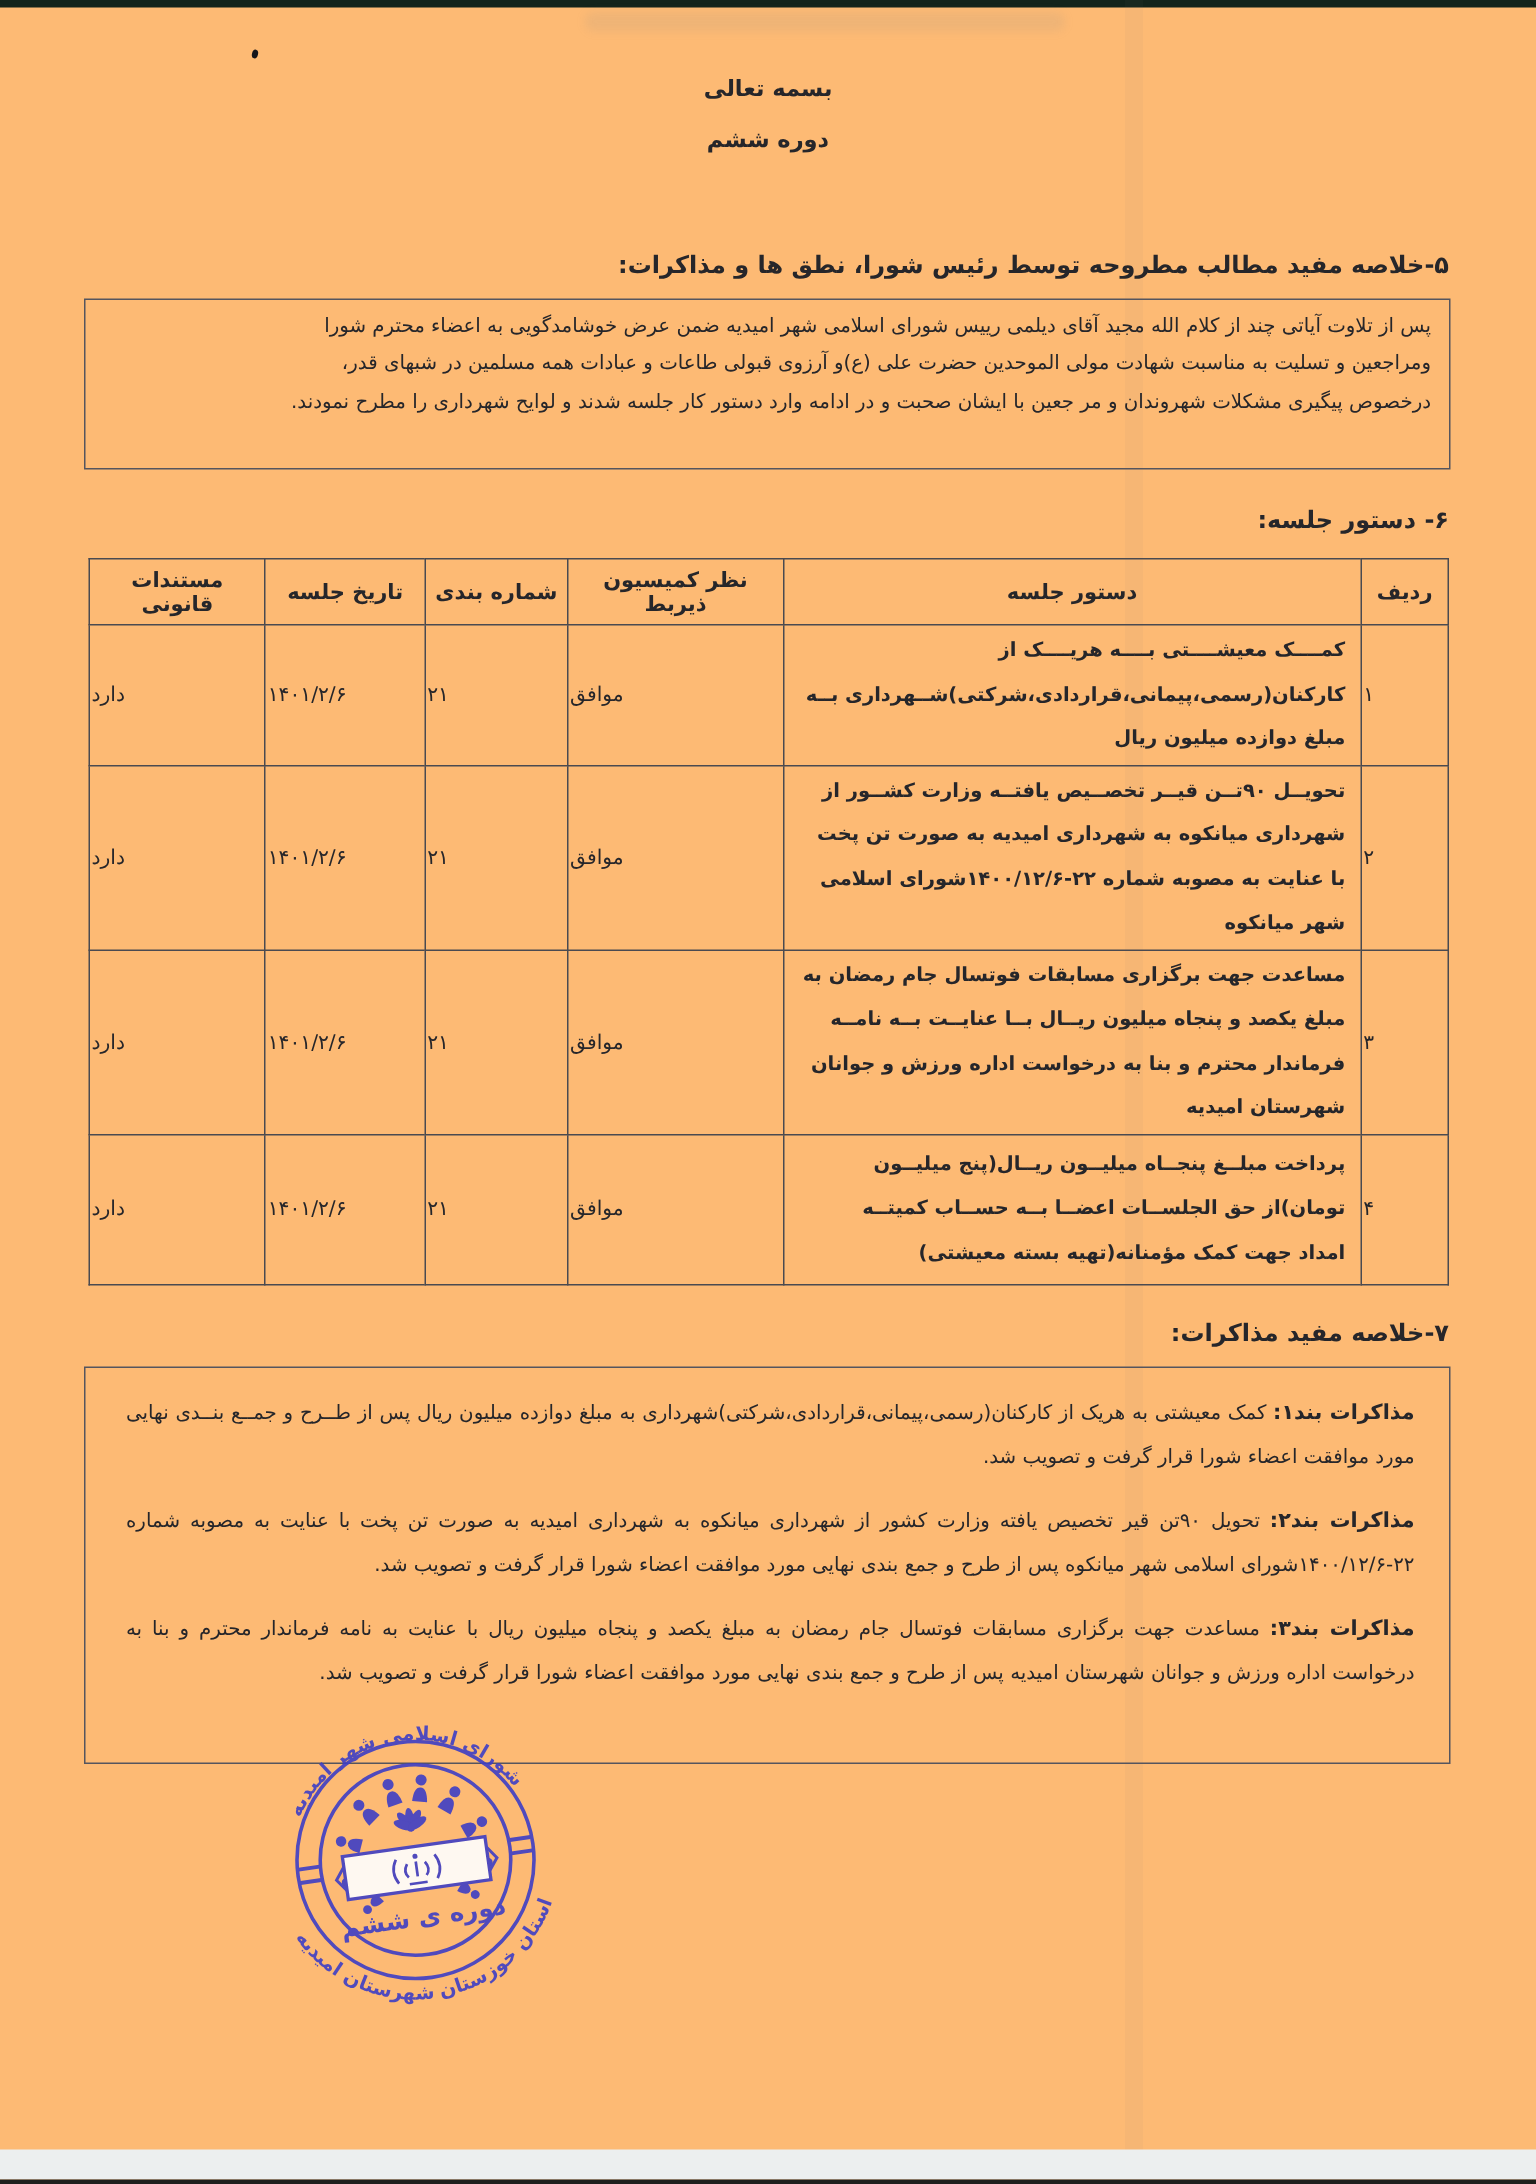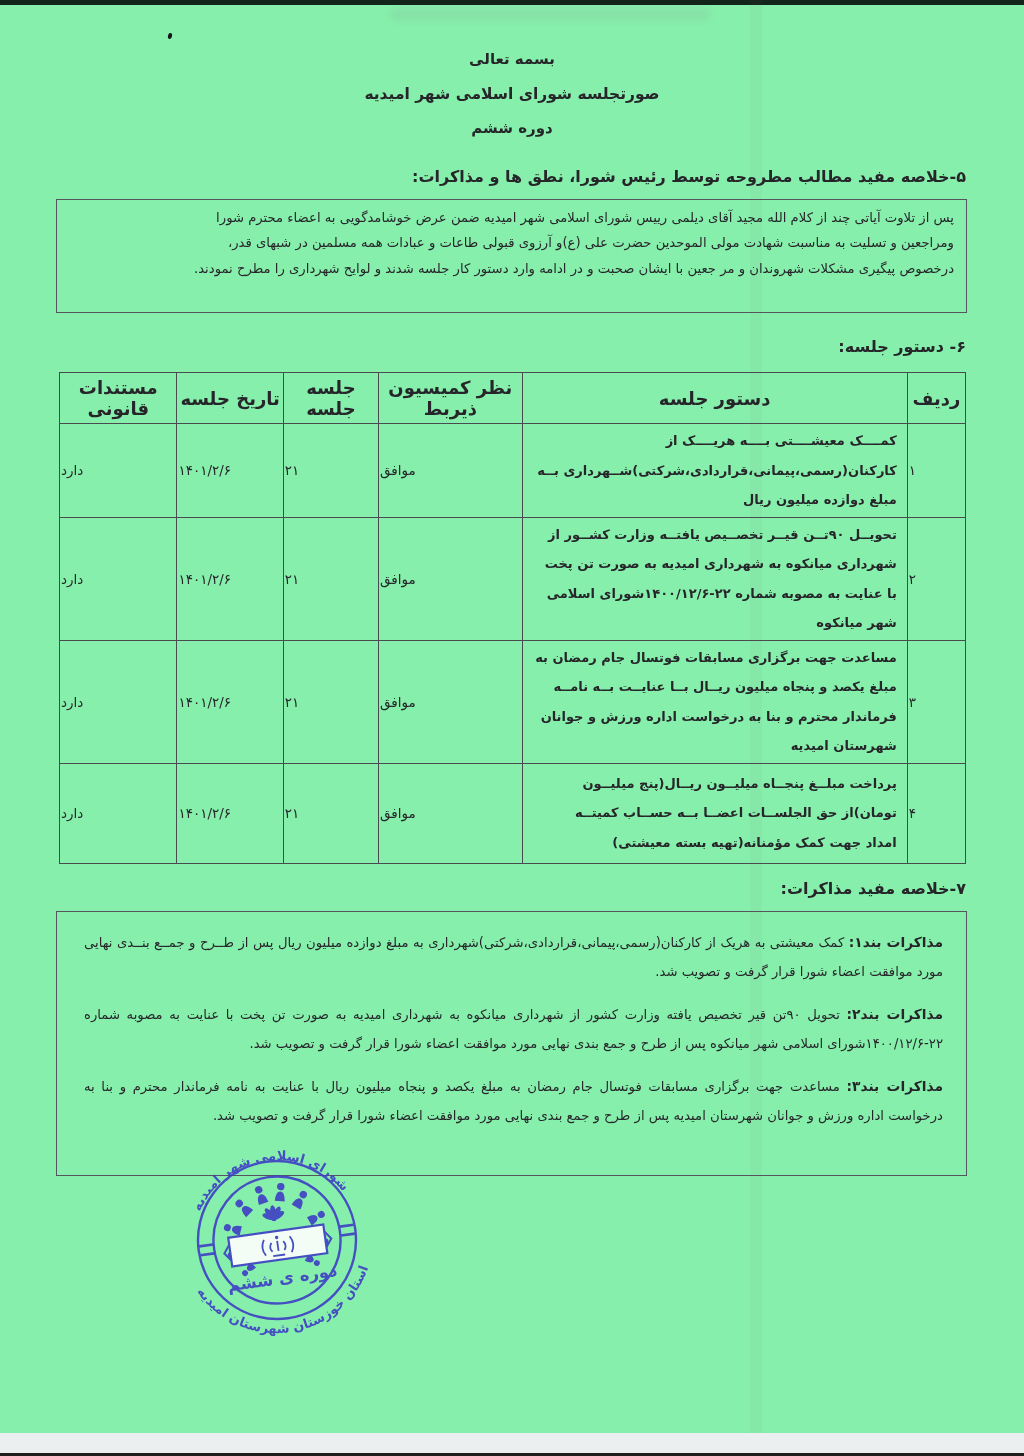--- a/index.html
+++ b/index.html
@@ -1,19 +1,19 @@
 <!DOCTYPE html>
 <html lang="fa" dir="rtl" style="--stamp-blue: #3e3ec5;"><head>
 <meta charset="utf-8">
 <style>
   :root { --stamp-blue:#3e3ec5; --ink:#26262a; --line:#4a4a50; }
   html,body { margin:0; padding:0; background:#e8e8e6; }
   .page {
     position:relative; width:1024px; height:1456px; margin:0 auto;
-    background:#86efac; overflow:hidden; direction:rtl;
+    background:#fdba74; overflow:hidden; direction:rtl;
     font-family:"DejaVu Sans", sans-serif; color:var(--ink);
   }
   .edge-top { position:absolute; top:0; left:0; width:100%; height:5px; background:#13241b; }
   .edge-bottom { position:absolute; bottom:0; left:0; width:100%; height:3px; background:#20201e; }
   .bottom-shade { position:absolute; bottom:3px; left:0; width:100%; height:20px; background:#ecefef; }
   .scan-band { position:absolute; top:0; left:750px; width:12px; height:100%; background:rgba(110,110,110,0.05); }
   .smudge { position:absolute; top:8px; left:390px; width:320px; height:13px; background:rgba(140,140,140,0.12); filter:blur(3px); border-radius:6px; }
   .ink-dot { position:absolute; left:168px; top:33px; width:4px; height:6px; background:#15151a; border-radius:50%; transform:rotate(14deg); }
 
   .doc-header { position:absolute; top:50px; left:0; right:0; text-align:center; font-weight:bold; }
@@ -33,21 +33,21 @@
   #box5 { top:199px; height:102px; font-size:13.2px; line-height:25.4px; padding:5px 12px; white-space:pre-line; }
   #box7 { top:911px; height:260px; font-size:13.2px; line-height:29.4px; padding:3px 10px 0 14px; }
   #box7 p { margin:13px; }
   #box7 .lbl { font-weight:bold; font-size:13.8px; }
 
   table.agenda {
     position:absolute; top:372px; right:58px; width:907px;
     border-collapse:collapse; table-layout:fixed; direction:rtl;
   }
   table.agenda th, table.agenda td { border:1.4px solid var(--line); vertical-align:middle; }
-  table.agenda th { font-size:18px; font-weight:bold; padding:4px 2px; }
+  table.agenda th { font-size:14px; font-weight:bold; padding:4px 2px; }
   td.center { text-align:left; font-size:13.5px; }
   td.agenda-cell {
     text-align:justify; font-weight:bold; font-size:13px; line-height:29.5px;
     padding:2px 10px 2px 8px; white-space:pre-line; overflow:hidden;margin-top:24px;
   }
 
   .stamp {
     position:absolute; left:165px; top:1128px; width:224px; height:224px;
     transform:rotate(-8deg); transform-origin:50% 50%; opacity:0.9;
   }
@@ -59,21 +59,20 @@
 <body>
 
 <div class="page">
   <div class="edge-top"></div>
   <div class="smudge"></div>
   <div class="scan-band"></div>
   <div class="ink-dot"></div>
 
   <div class="doc-header">
     <div class="l1">بسمه تعالی</div>
-    <div class="l2">صورتجلسه شورای اسلامی شهر امیدیه</div>
     <div class="l3">دوره ششم</div>
   </div>
 
   <div class="sec-heading" id="h5">۵-خلاصه مفید مطالب مطروحه توسط رئیس شورا، نطق ها و مذاکرات:</div>
   <div class="txt-box" id="box5">پس از تلاوت آیاتی چند از کلام الله مجید آقای دیلمی رییس شورای اسلامی شهر امیدیه ضمن عرض خوشامدگویی به اعضاء محترم شورا
 ومراجعین و تسلیت به مناسبت شهادت مولی الموحدین حضرت علی (ع)و آرزوی قبولی طاعات و عبادات همه مسلمین در شبهای قدر،
 درخصوص پیگیری مشکلات شهروندان و مر جعین با ایشان صحبت و در ادامه وارد دستور کار جلسه شدند و لوایح شهرداری را مطرح نمودند.</div>
 
   <div class="sec-heading" id="h6">۶- دستور جلسه:</div>
 
@@ -84,21 +83,21 @@
         <col style="width:143px">
       <col style="width:95px">
         <col style="width:106px">
         <col style="width:117px">
     </colgroup>
     <tbody>
         <tr style="height:44px">
       <th>ردیف</th>
       <th>دستور جلسه</th>
       <th>نظر کمیسیون ذیربط</th>
-      <th>جلسه جلسه</th>
+      <th>شماره بندی</th>
       <th>تاریخ جلسه</th>
       <th>مستندات قانونی</th>
     </tr>
     <tr style="height:88px">
       <td class="center">۱</td>
       <td class="agenda-cell">کمــــک معیشــــتی بــــه هریــــک از
 کارکنان(رسمی،پیمانی،قراردادی،شرکتی)شــهرداری بــه
 مبلغ دوازده میلیون ریال</td>
       <td class="center">موافق</td>
       <td class="center">۲۱</td>

